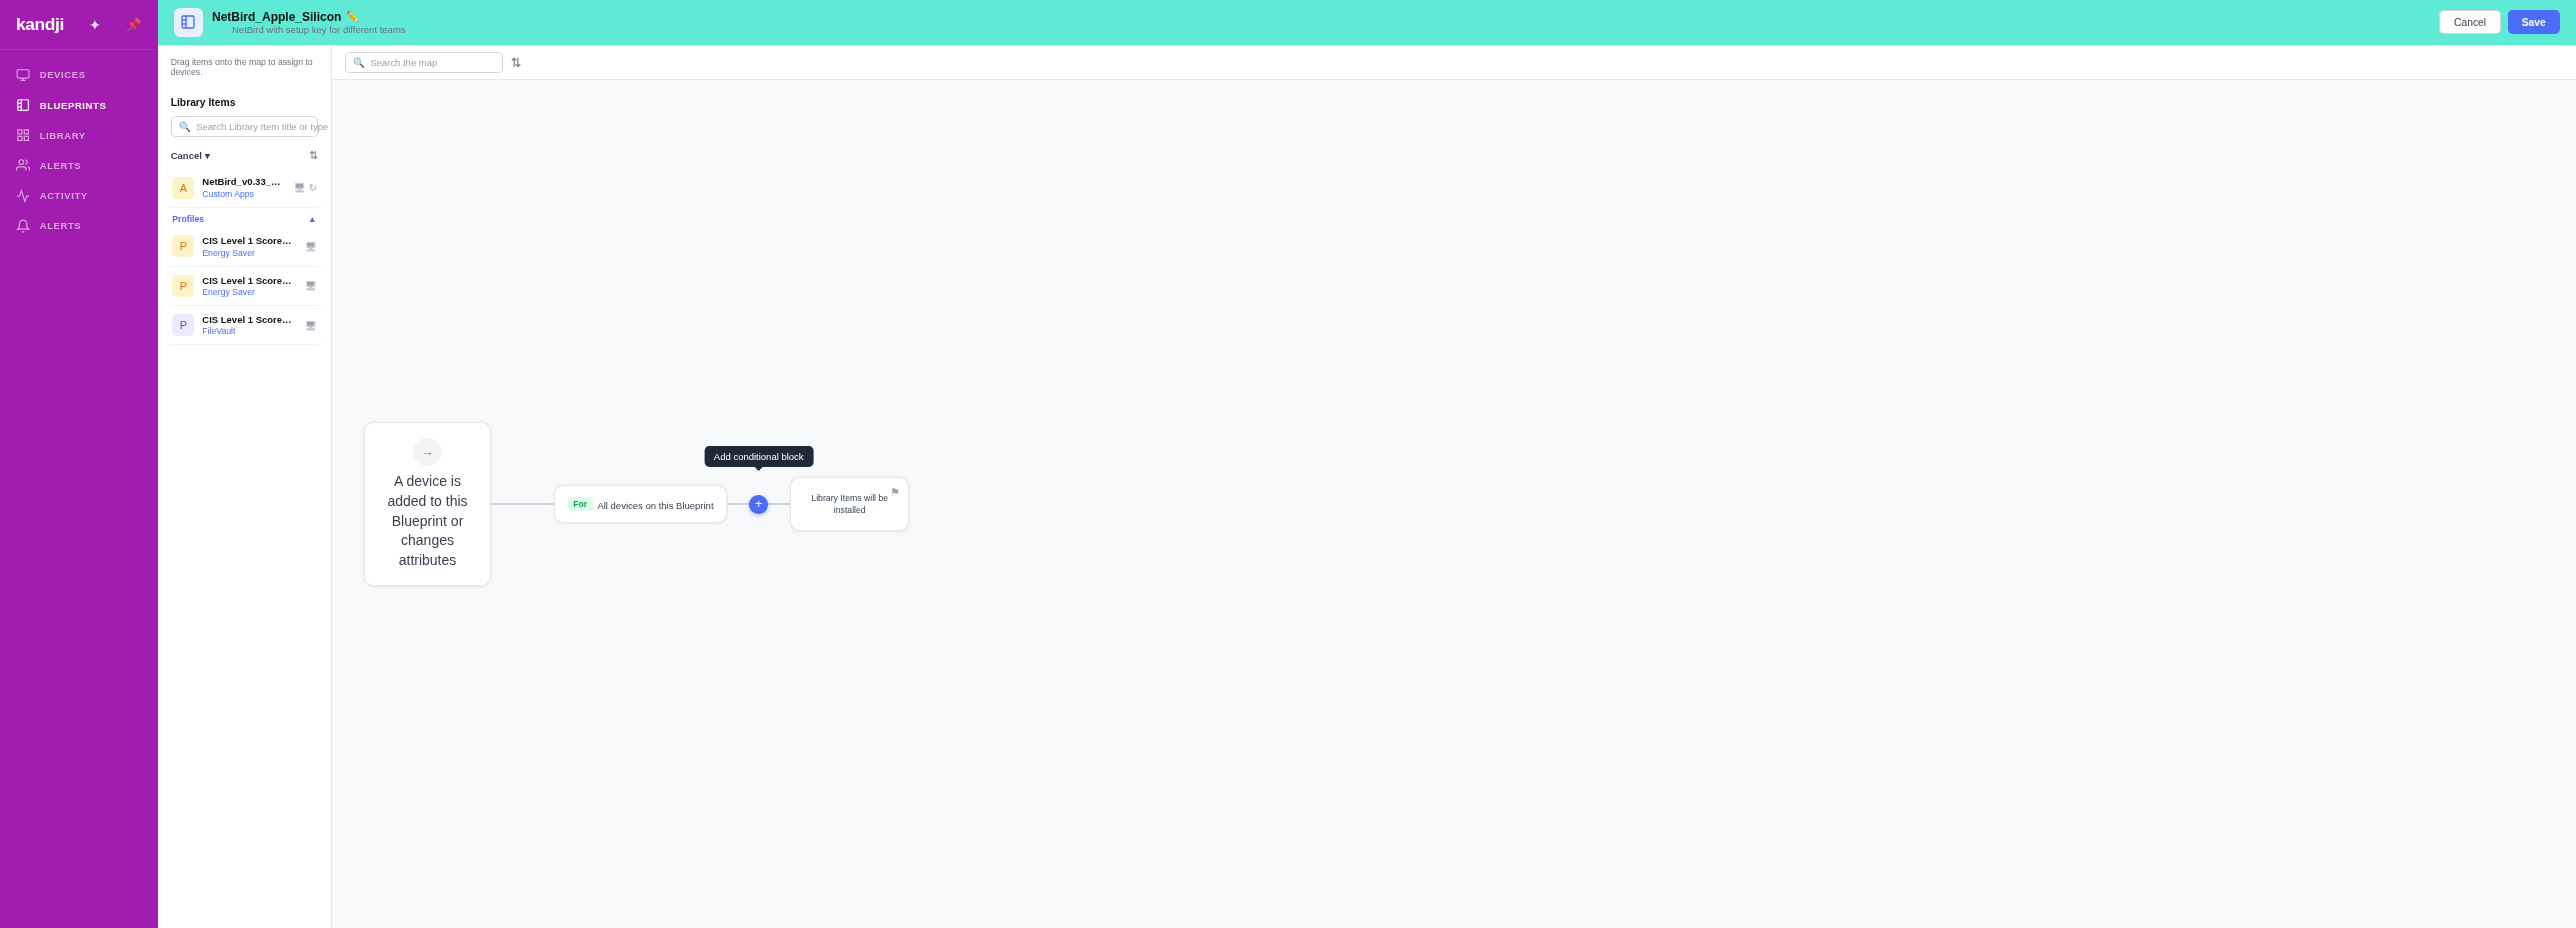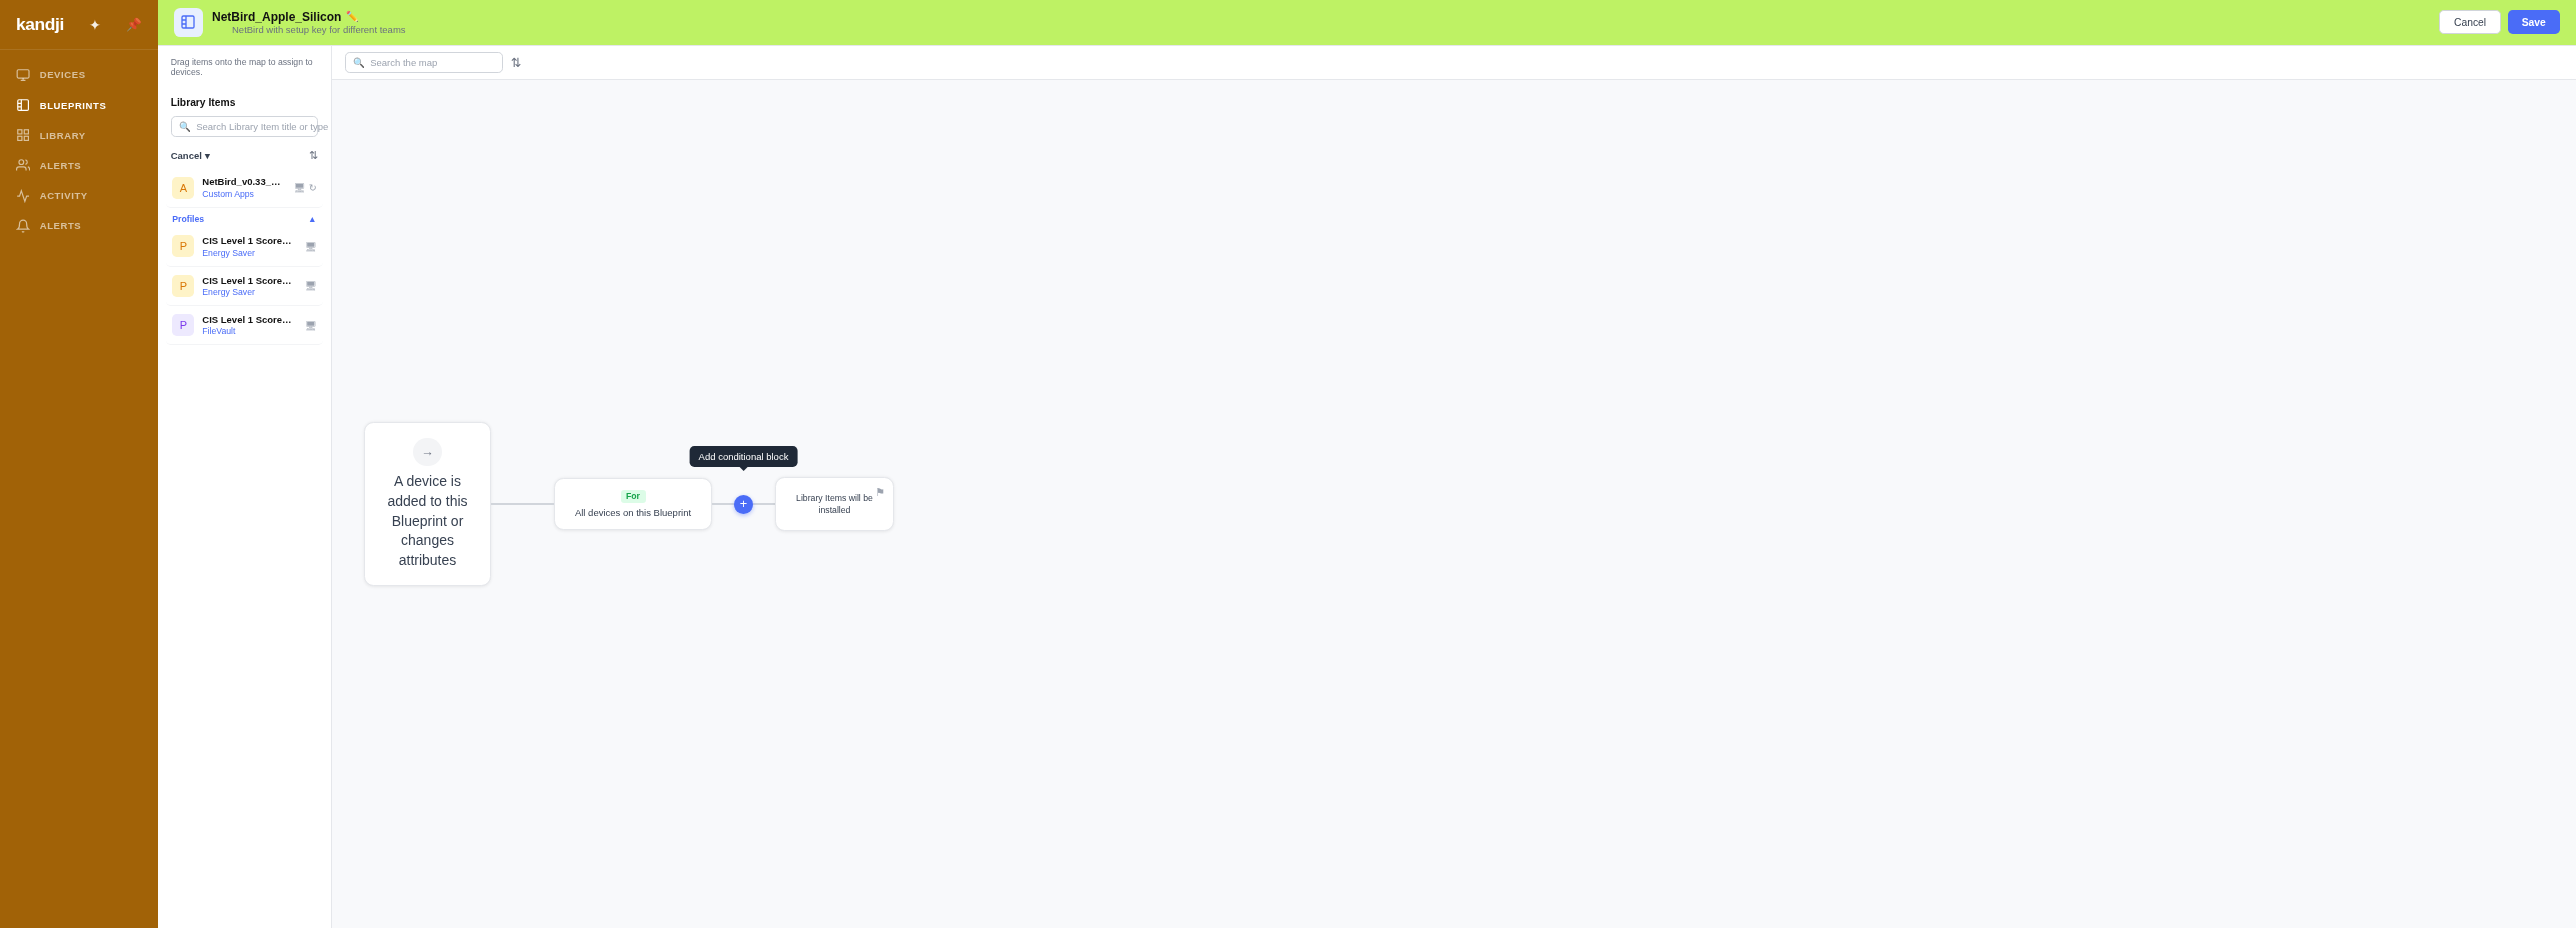--- a/index.html
+++ b/index.html
@@ -1,21 +1,21 @@
 <!DOCTYPE html>
 <html style="font-size:12.7px"><head>
   <meta charset="utf-8">
   <style>
     * { box-sizing: border-box; margin: 0; padding: 0; }
     body { font-family: -apple-system, BlinkMacSystemFont, 'Segoe UI', sans-serif; display: flex; height: 100vh; overflow: hidden; background: #f5f5f5; }
 
     
     .sidebar {
       width: 158px;
-      background: #a16207;
+      background: #a21caf;
       color: #fff;
       display: flex;
       flex-direction: column;
       padding: 0;
       flex-shrink: 0;
       height: 100vh;
     }
     .sidebar-logo {
       padding: 14.2px 16px;
       display: flex;
@@ -62,21 +62,21 @@
     
     .main {
       flex: 1;
       display: flex;
       flex-direction: column;
       overflow: hidden;
     }
 
     
     .top-header {
-      background: #bef264;
+      background: #5eead4;
       border-bottom: 0.8px solid #e5e7eb;
       padding: 8px 16px;
       display: flex;
       align-items: center;
       justify-content: space-between;
       flex-shrink: 0;
     }
     .blueprint-info {
       display: flex;
       align-items: center;
@@ -360,23 +360,22 @@
     .condition-block {
       background: #fff;
       border: 0.8px solid #e5e7eb;
       border-radius: 9.5px;
       padding: 11px 12.7px;
       min-width: 158px;
       box-shadow: 0 0.8px 3.2px rgba(0,0,0,0.08);
     }
     .condition-row {
       display: flex;
-      align-items: center;
+      align-items: flex-end;
       gap: 4.7px;
-      flex-direction: column;
     }
     .for-badge {
       background: #dcfce7;
       color: #16a34a;
       font-size: 8.7px;
       font-weight: 700;
       padding: 1.6px 5.5px;
       border-radius: 3.2px;
     }
     .condition-text {

